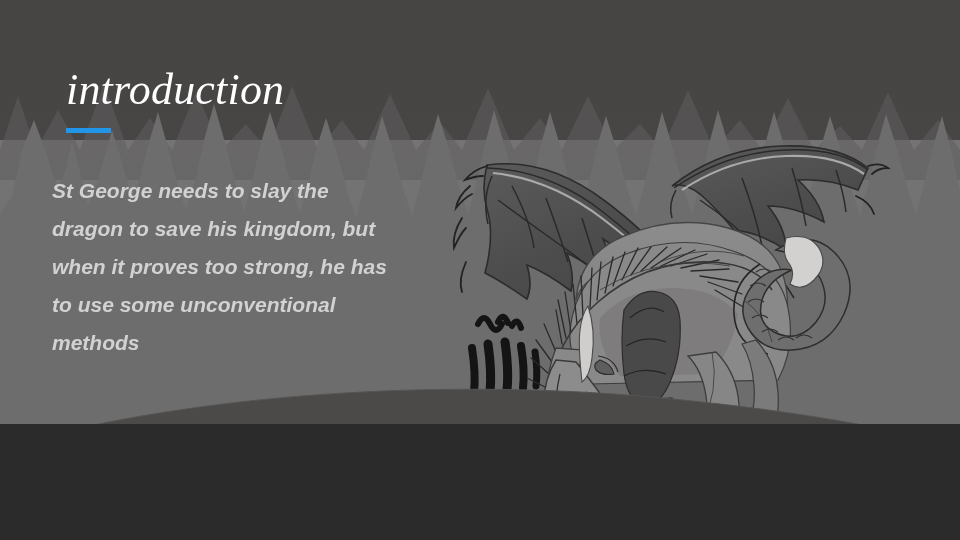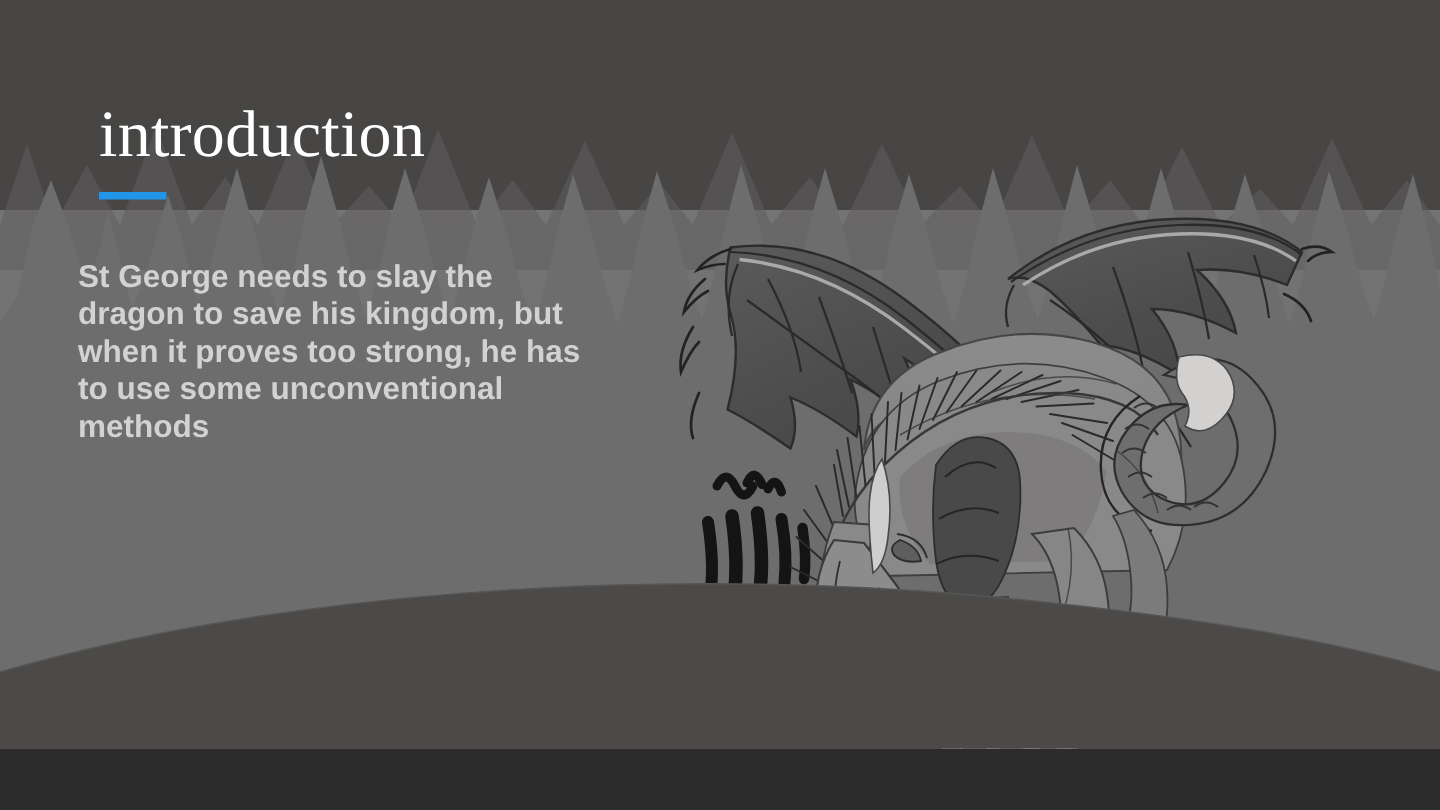--- a/index.html
+++ b/index.html
@@ -3,24 +3,25 @@
 <meta charset="utf-8">
 <style>
   html, body {
     margin: 0;
     padding: 0;
     background: #2b2b2b;
   }
   #slide {
     position: relative;
     width: 960px;
-    height: 499px;
+    height: 424px;
     overflow: hidden;
     background: #be185d;
     font-family: "Liberation Sans", sans-serif;
+    font-style: italic;
   }
   .layer {
     position: absolute;
     left: 0; top: 0;
     width: 960px;
     height: 540px;
     pointer-events: none;
   }
   
   #title-block {
@@ -49,21 +50,21 @@
   #body-copy {
     position: absolute;
     left: 52px;
     top: 172px;
     width: 348px;
     z-index: 30;
     margin: 0;
     font-family: "Liberation Sans", sans-serif;
     font-weight: bold;
     font-size: 21px;
-    line-height: 25px;
+    line-height: 38px;
     color: #d2d2d2;
   }
 </style>
 </head>
 <body>
 
 <div id="slide">
 
   <svg class="layer" viewBox="0 0 960 540" preserveAspectRatio="none">
     <defs>

